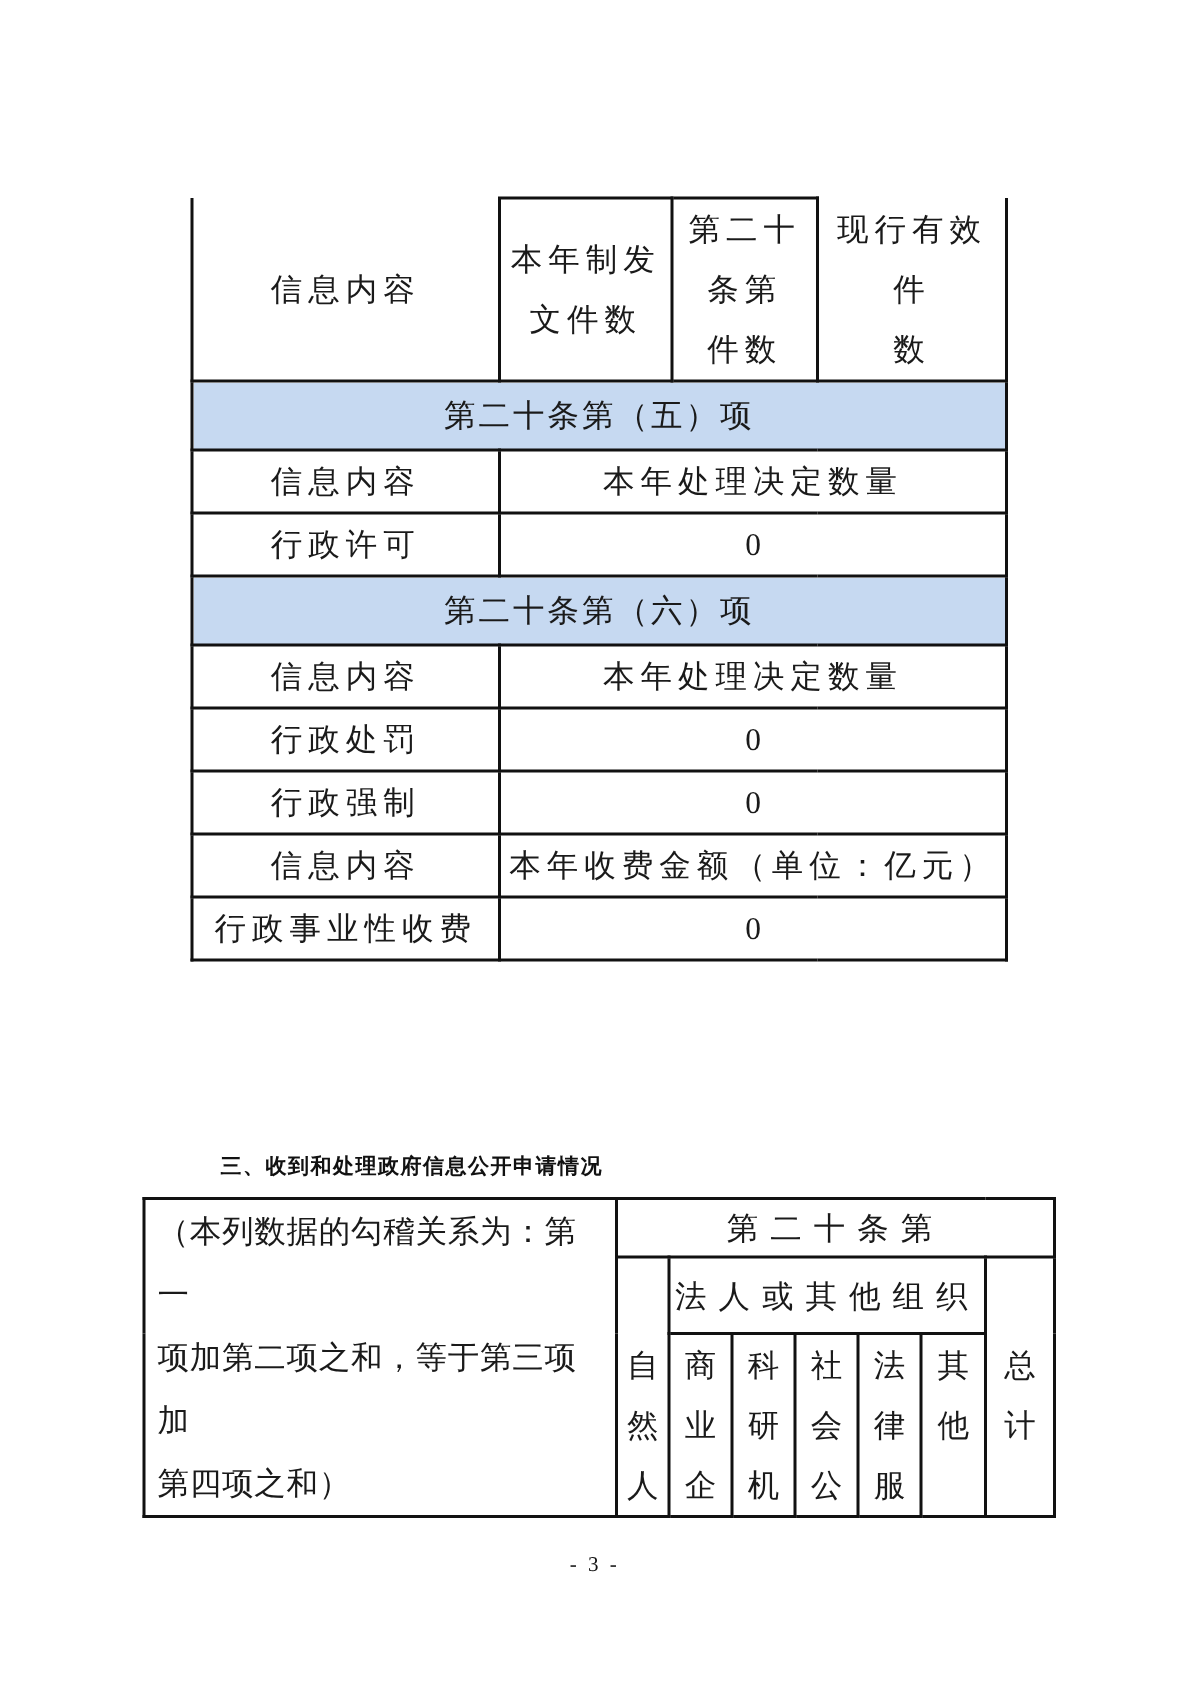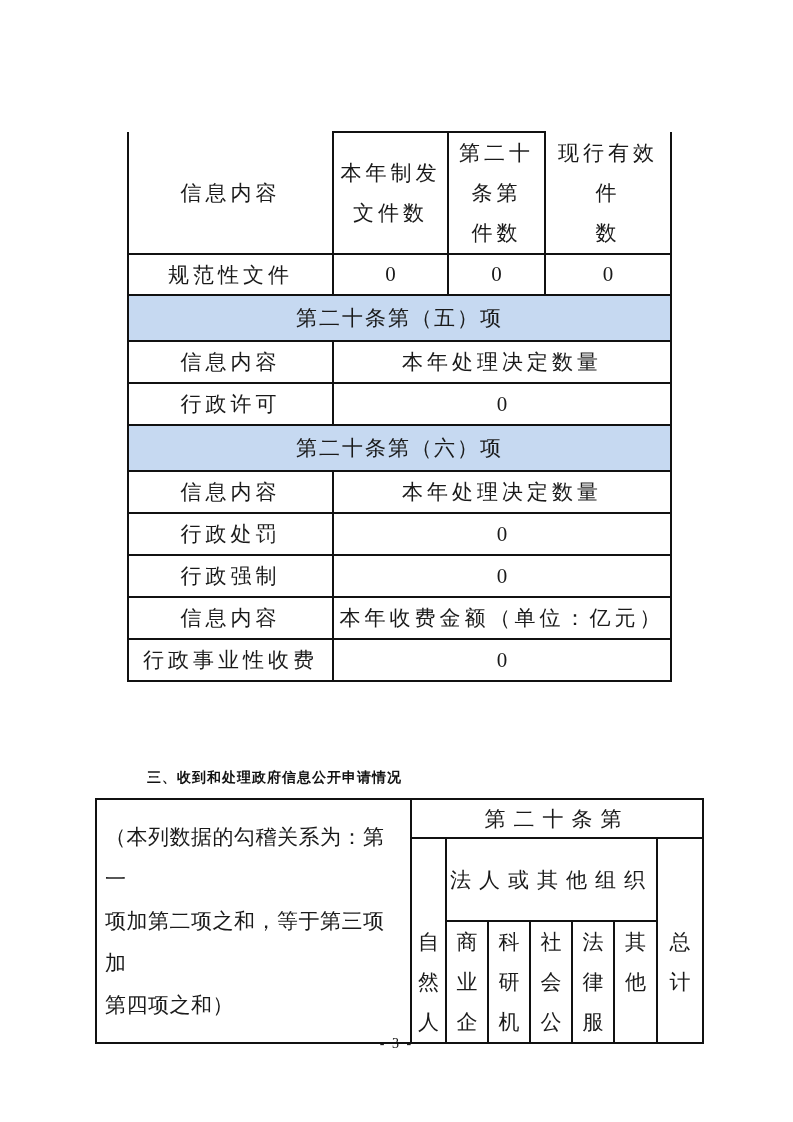--- a/index.html
+++ b/index.html
@@ -45,21 +45,21 @@
     font-size: 14px;
     letter-spacing: 1px;
     color: #111;
   }
 
   
   .t2 { position: absolute; left: 95px; top: 798px; width: 607px; }
   .t2 .note {
     text-align: left;
     letter-spacing: 0.5px;
-    padding: 16px 8px;
+    padding: 0 8px;
   }
   .t2 .note span { display: block; line-height: 42px; }
   .t2 .wide { letter-spacing: 8px; }
   .t2 td.vcell { vertical-align: bottom; }
   .t2 .vtx { height: 120px; }
   .t2 .vtx span { display: block; height: 40px; line-height: 40px; letter-spacing: 0; }
 
   
   .pageno {
     position: absolute;
@@ -91,26 +91,20 @@
         <span>文件数</span>
       </td>
       <td class="hdr2">
         <span>第二十条第</span>
         <span>件数</span>
       </td>
       <td class="hdr2 no-top">
         <span>现行有效件</span>
         <span>数</span>
       </td>
-    </tr>
-    <tr style="height:41px;">
-      <td>规范性文件</td>
-      <td class="val">0</td>
-      <td class="val">0</td>
-      <td class="val">0</td>
     </tr>
 
     <tr style="height:46px;">
       <td class="banner" colspan="4">第二十条第（五）项</td>
     </tr>
     <tr style="height:42px;">
       <td>信息内容</td>
       <td colspan="3">本年处理决定数量</td>
     </tr>
     <tr style="height:42px;">

